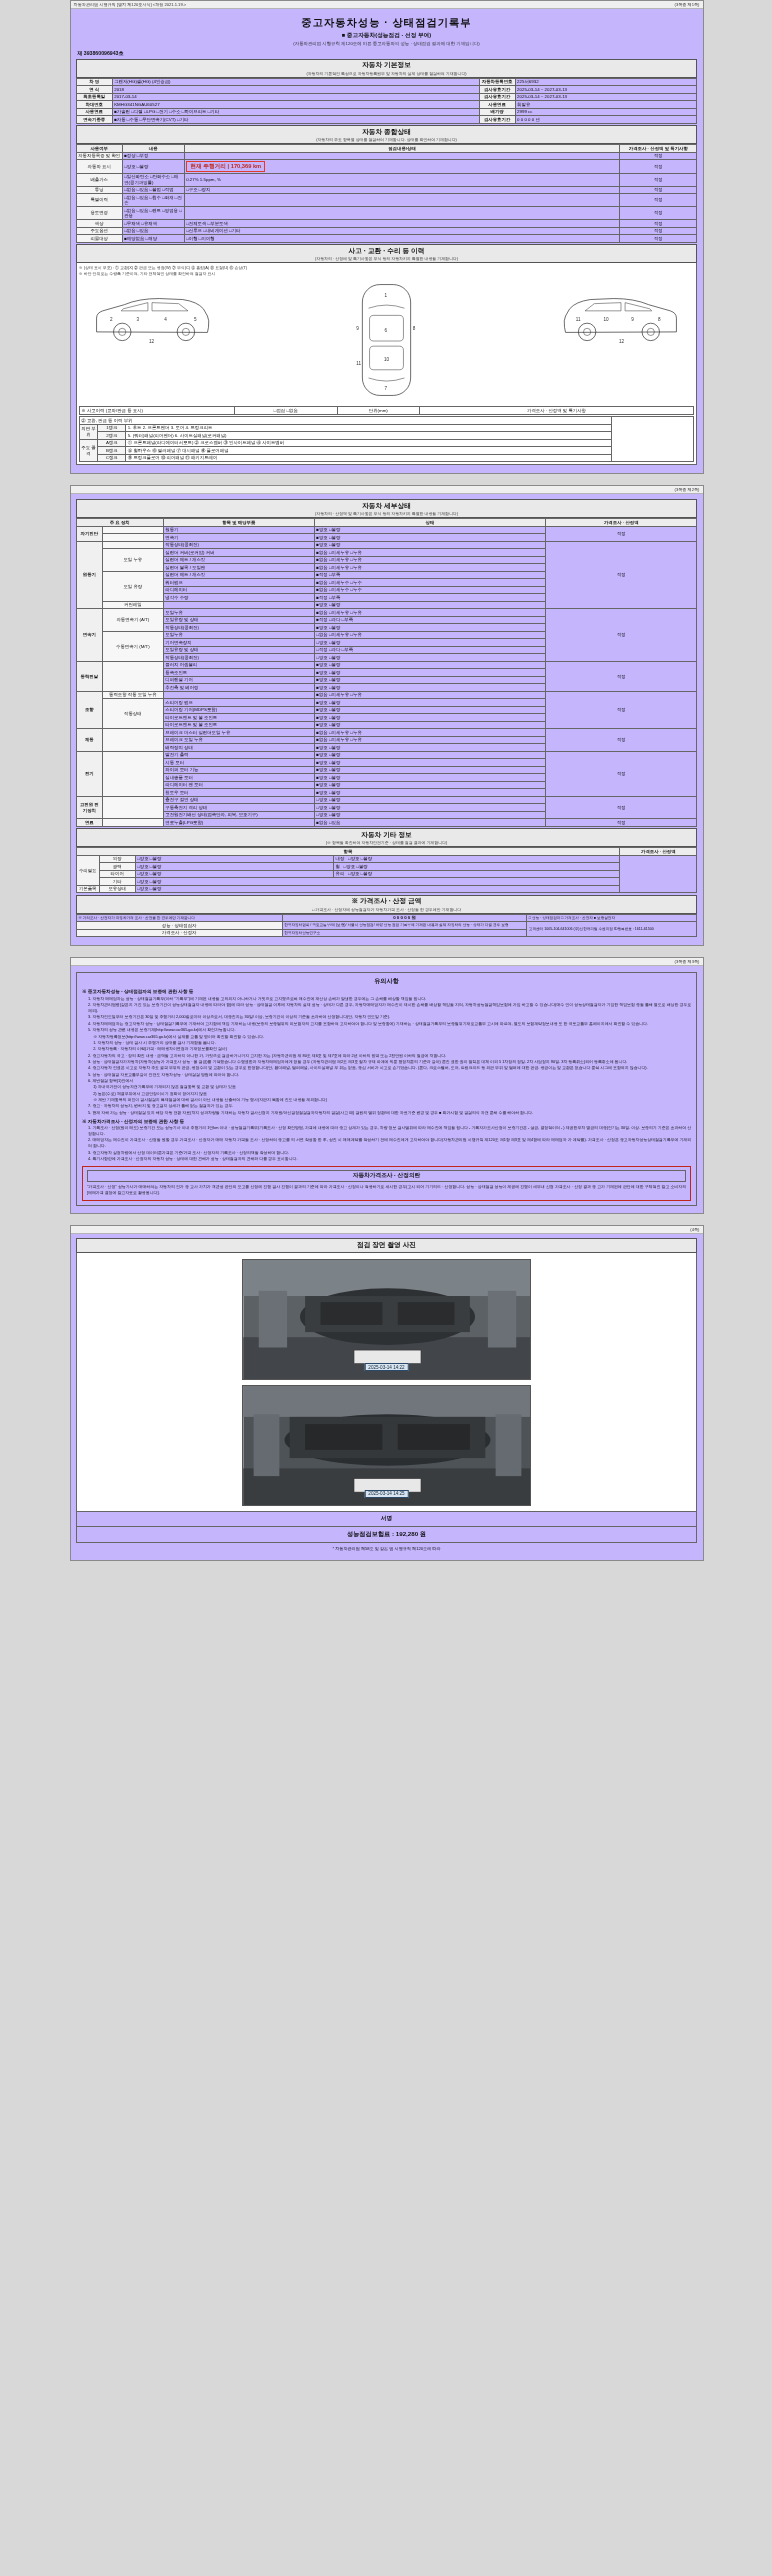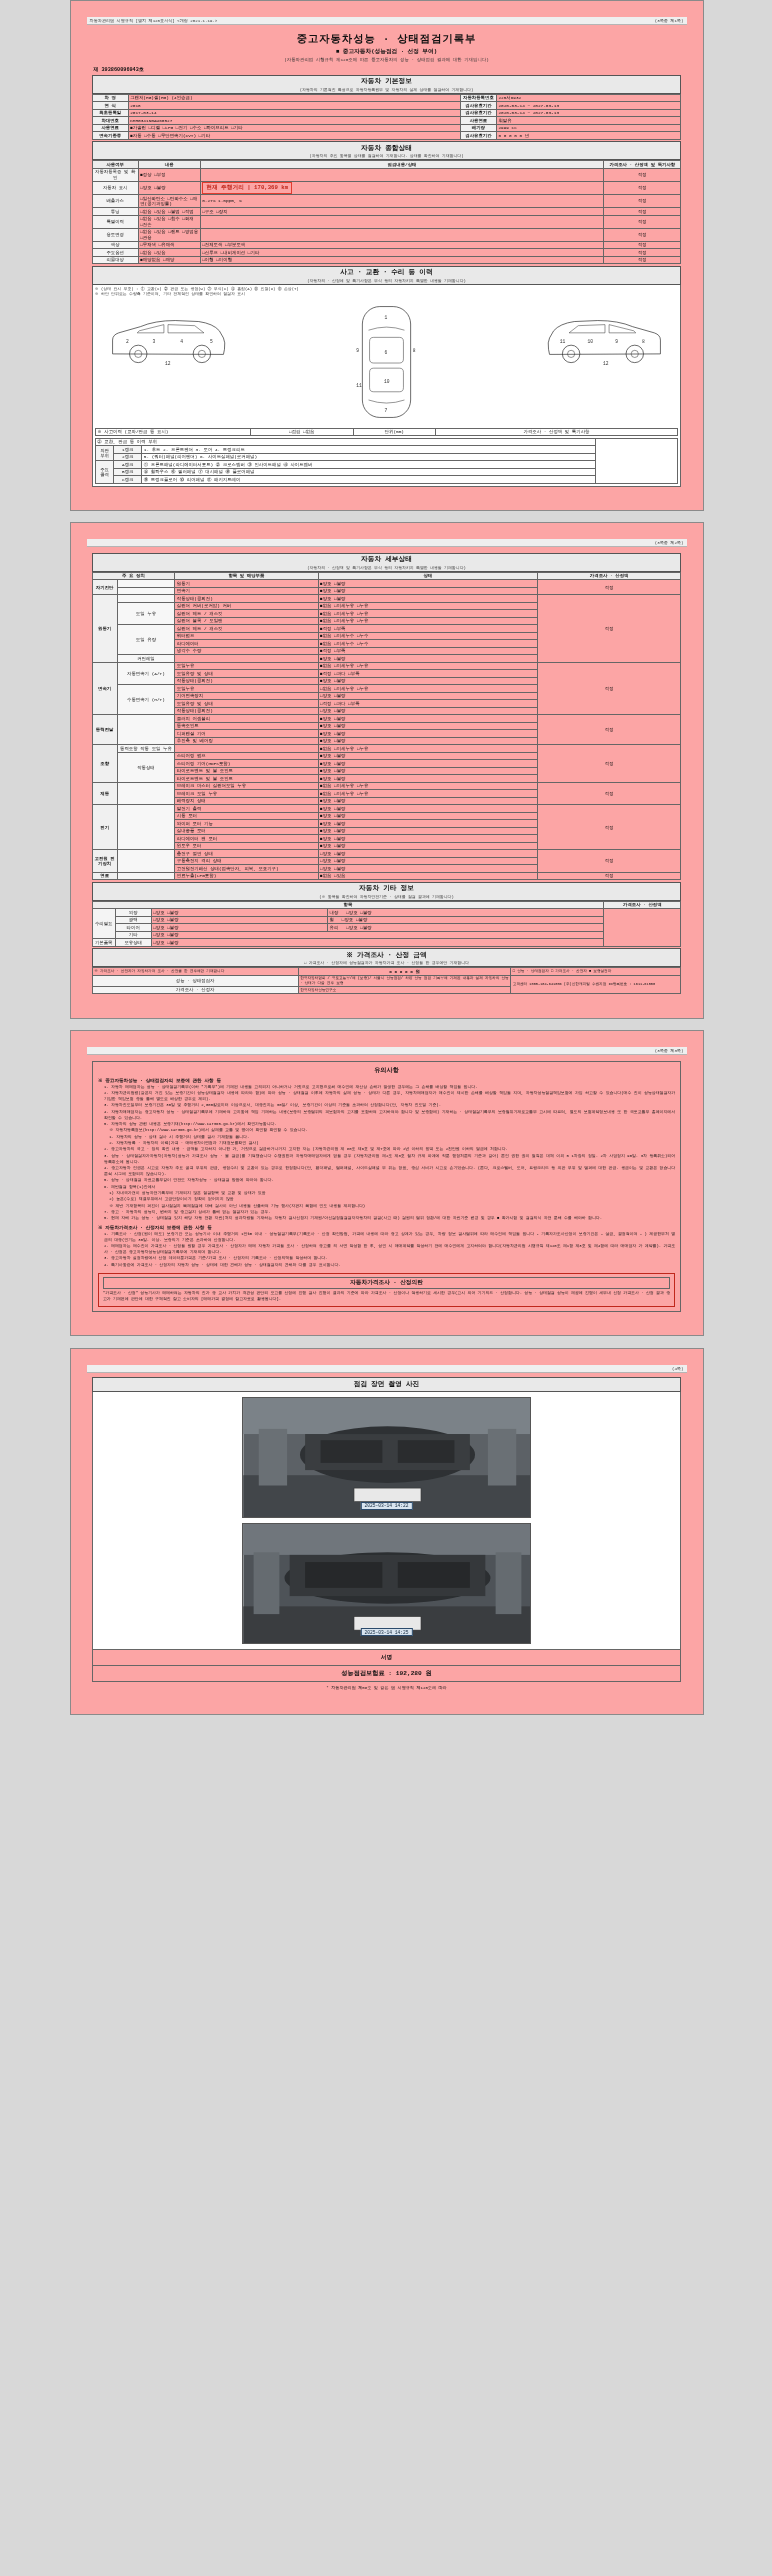--- a/index.html
+++ b/index.html
@@ -8,25 +8,24 @@
     width:773px;
     background:#d8d8d8;
     font-family:"Liberation Sans", sans-serif;
     font-size:5.7px;
     color:#111;
     -webkit-font-smoothing:antialiased;
   }
   .page {
     width:634px;
     margin:0 auto 11.3px auto;
-    background:#fca5a5;
+    background:#c4b5fd;
     border:0.5px solid #8a8a8a;
-    padding:16px;
+    padding:0;
     position:relative;
-    font-family:Liberation Mono, monospace;
   }
   .page-inner { padding:4.1px 5.2px 7.2px 5.2px; }
 
   
   .topbar {
     background:#efefef;
     border-bottom:0.5px solid #b5b5b5;
     font-size:4.1px;
     color:#333;
     padding:1px 3.1px;

